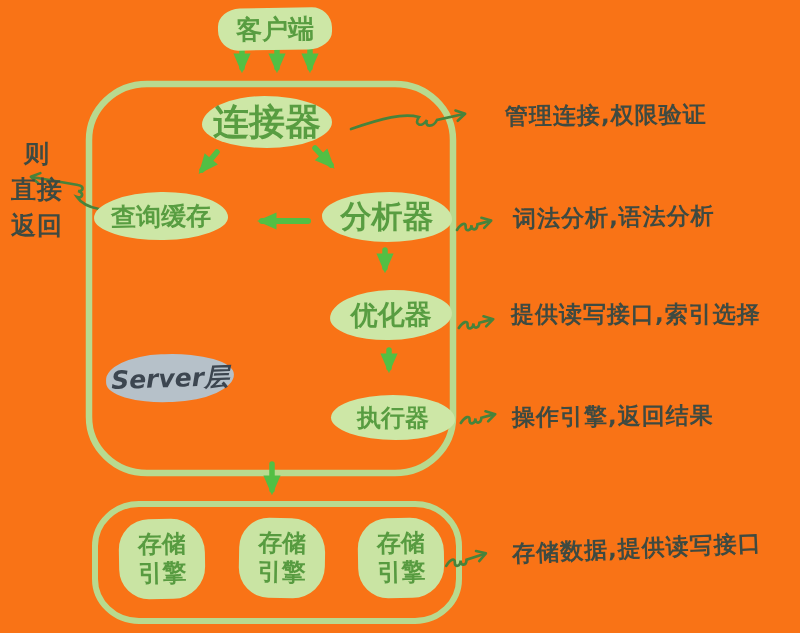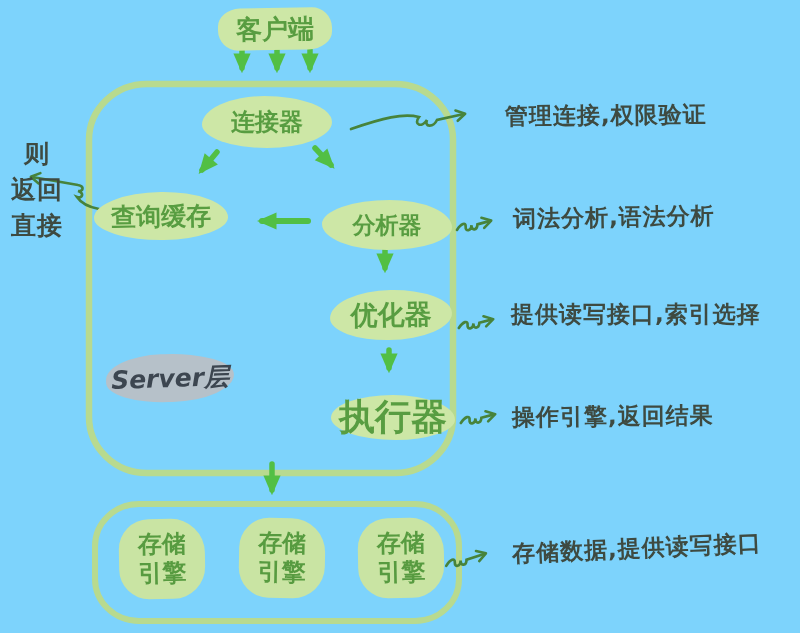--- a/index.html
+++ b/index.html
@@ -1,31 +1,31 @@
 <!DOCTYPE html>
 <html><head>
 <meta charset="utf-8">
 <style>
   html,body{margin:0;padding:0;}
   body{font-family:"DejaVu Sans",sans-serif;}
-  .canvas{position:relative;width:800px;height:633px;background:#7dd3fc;overflow:hidden;}
+  .canvas{position:relative;width:800px;height:633px;background:#f97316;overflow:hidden;}
   .layer{position:absolute;left:0;top:0;}
   .blob{position:absolute;display:flex;align-items:center;justify-content:center;
         background:#cde7a6;color:#589d41;font-weight:bold;text-align:center;}
   .client{left:218px;top:8px;width:114px;height:42px;font-size:26px;
           border-radius:22px 20px 24px 20px / 18px 20px 18px 20px;transform:rotate(-1deg);}
-  .connector{left:202px;top:96px;width:130px;height:52px;font-size:24px;
+  .connector{left:202px;top:96px;width:130px;height:52px;font-size:36px;
           border-radius:48% 52% 50% 50% / 55% 50% 50% 45%;}
   .qcache{left:94px;top:192px;width:134px;height:48px;font-size:25px;
           border-radius:50% 50% 48% 52% / 52% 55% 45% 48%;transform:rotate(-1deg);}
-  .analyzer{left:322px;top:200px;width:130px;height:50px;font-size:23px;
+  .analyzer{left:322px;top:192px;width:130px;height:50px;font-size:31px;
           border-radius:52% 48% 50% 50% / 48% 55% 45% 52%;}
   .optimizer{left:330px;top:290px;width:122px;height:50px;font-size:27px;
           border-radius:50% 50% 52% 48% / 55% 48% 52% 45%;transform:rotate(-1deg);}
-  .executor{left:331px;top:395px;width:124px;height:45px;font-size:36px;
+  .executor{left:331px;top:395px;width:124px;height:45px;font-size:24px;
           border-radius:50% 50% 48% 52% / 50% 55% 45% 50%;}
   .serverlabel{left:106px;top:354px;width:128px;height:48px;font-size:25px;
           background:#b6c1c9;color:#3c4650;font-style:italic;
           border-radius:45% 55% 50% 50% / 52% 48% 55% 45%;transform:rotate(-2deg);}
   .engine{width:86px;height:80px;font-size:24px;line-height:1.22;
           border-radius:30px 34px 32px 30px;background:#c9e4a3;color:#579b40;}
   .eng1{left:119px;top:519px;transform:rotate(-1deg);}
   .eng2{left:239px;top:518px;transform:rotate(1deg);}
   .eng3{left:358px;top:518px;transform:rotate(-1deg);}
   .engine .l2{display:block;}
@@ -121,17 +121,17 @@
   </div>
 
   <div class="note n1">管理连接,权限验证</div>
   <div class="note n2">词法分析,语法分析</div>
   <div class="note n3">提供读写接口,索引选择</div>
   <div class="note n4">操作引擎,返回结果</div>
   <div class="note n5">存储数据,提供读写接口</div>
 
   <div class="hitnote">
     <span>则</span>
+    <span>直接</span>
     <span>返回</span>
-    <span>直接</span>
   </div>
 
 </div>
 
 </body></html>

